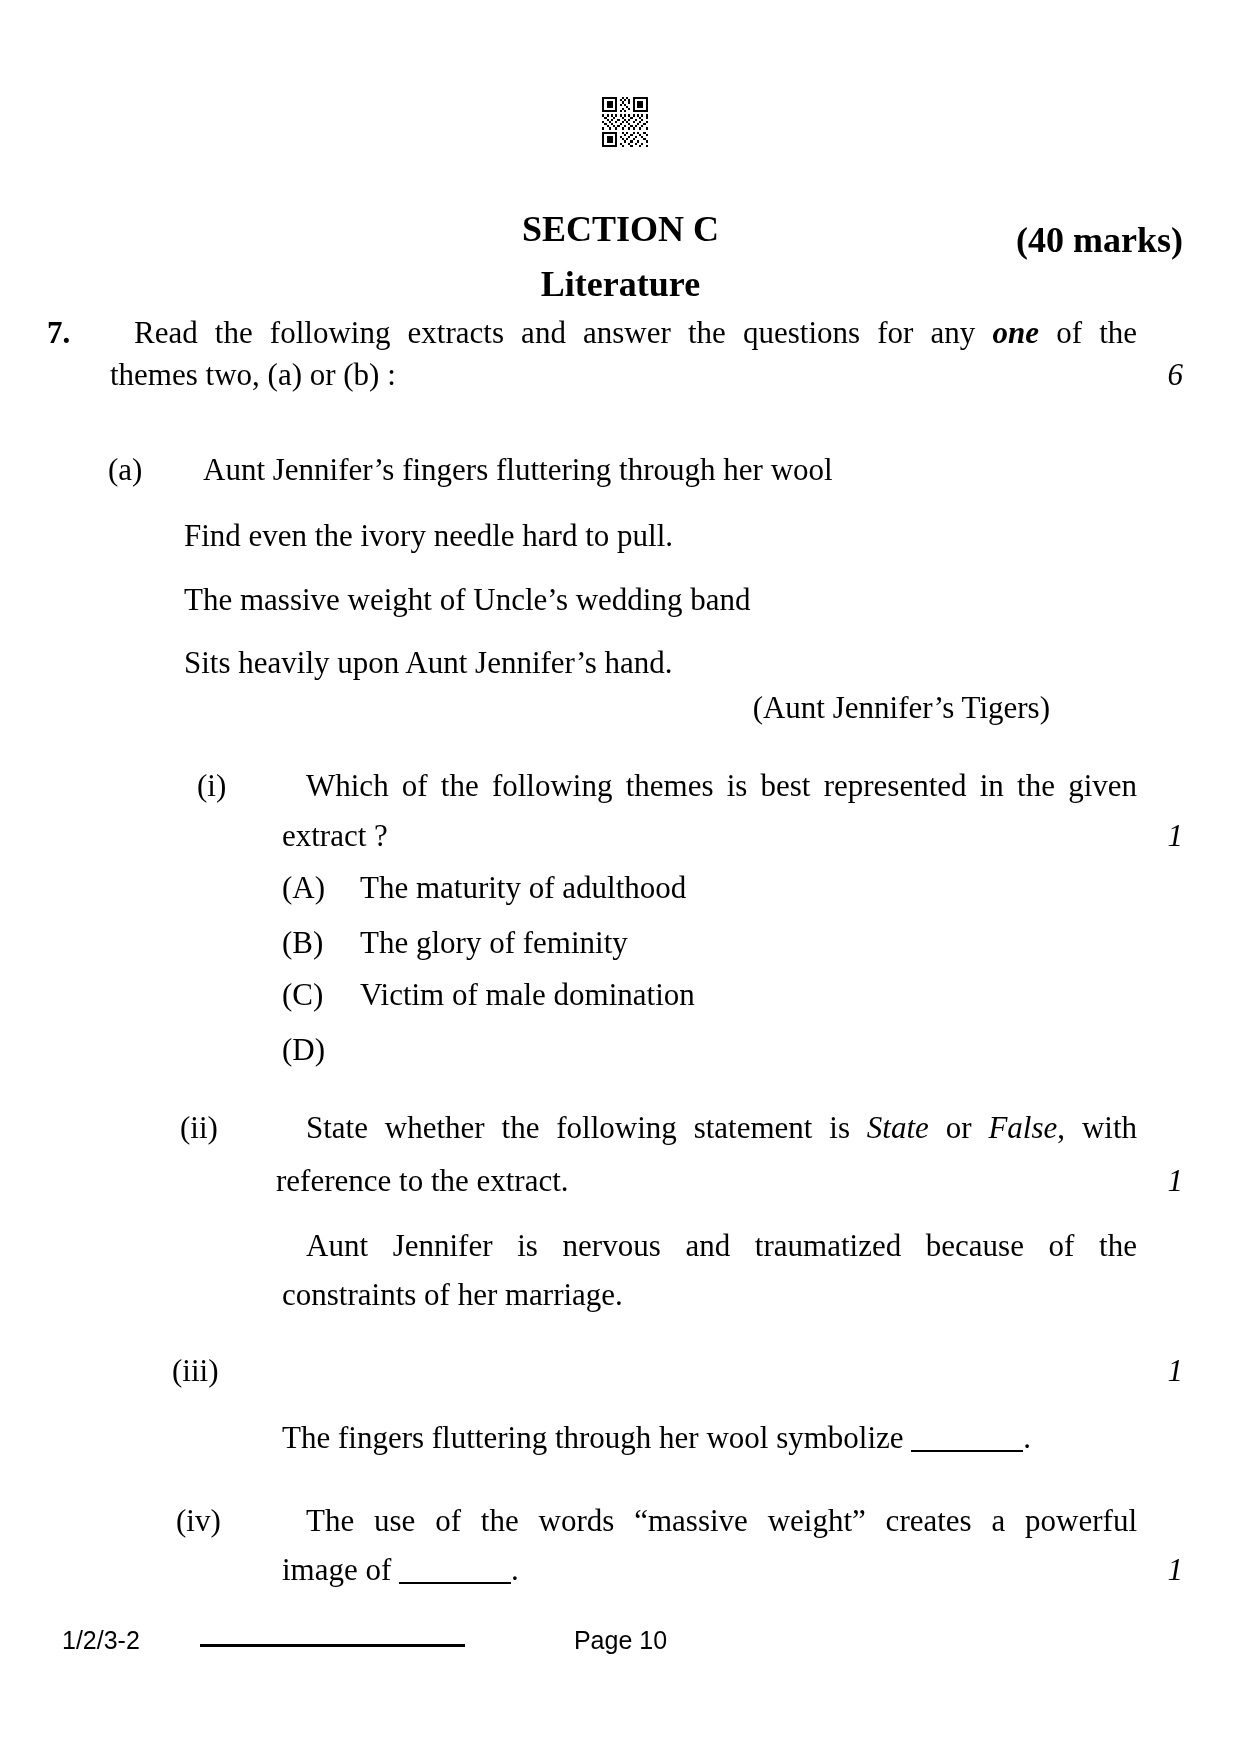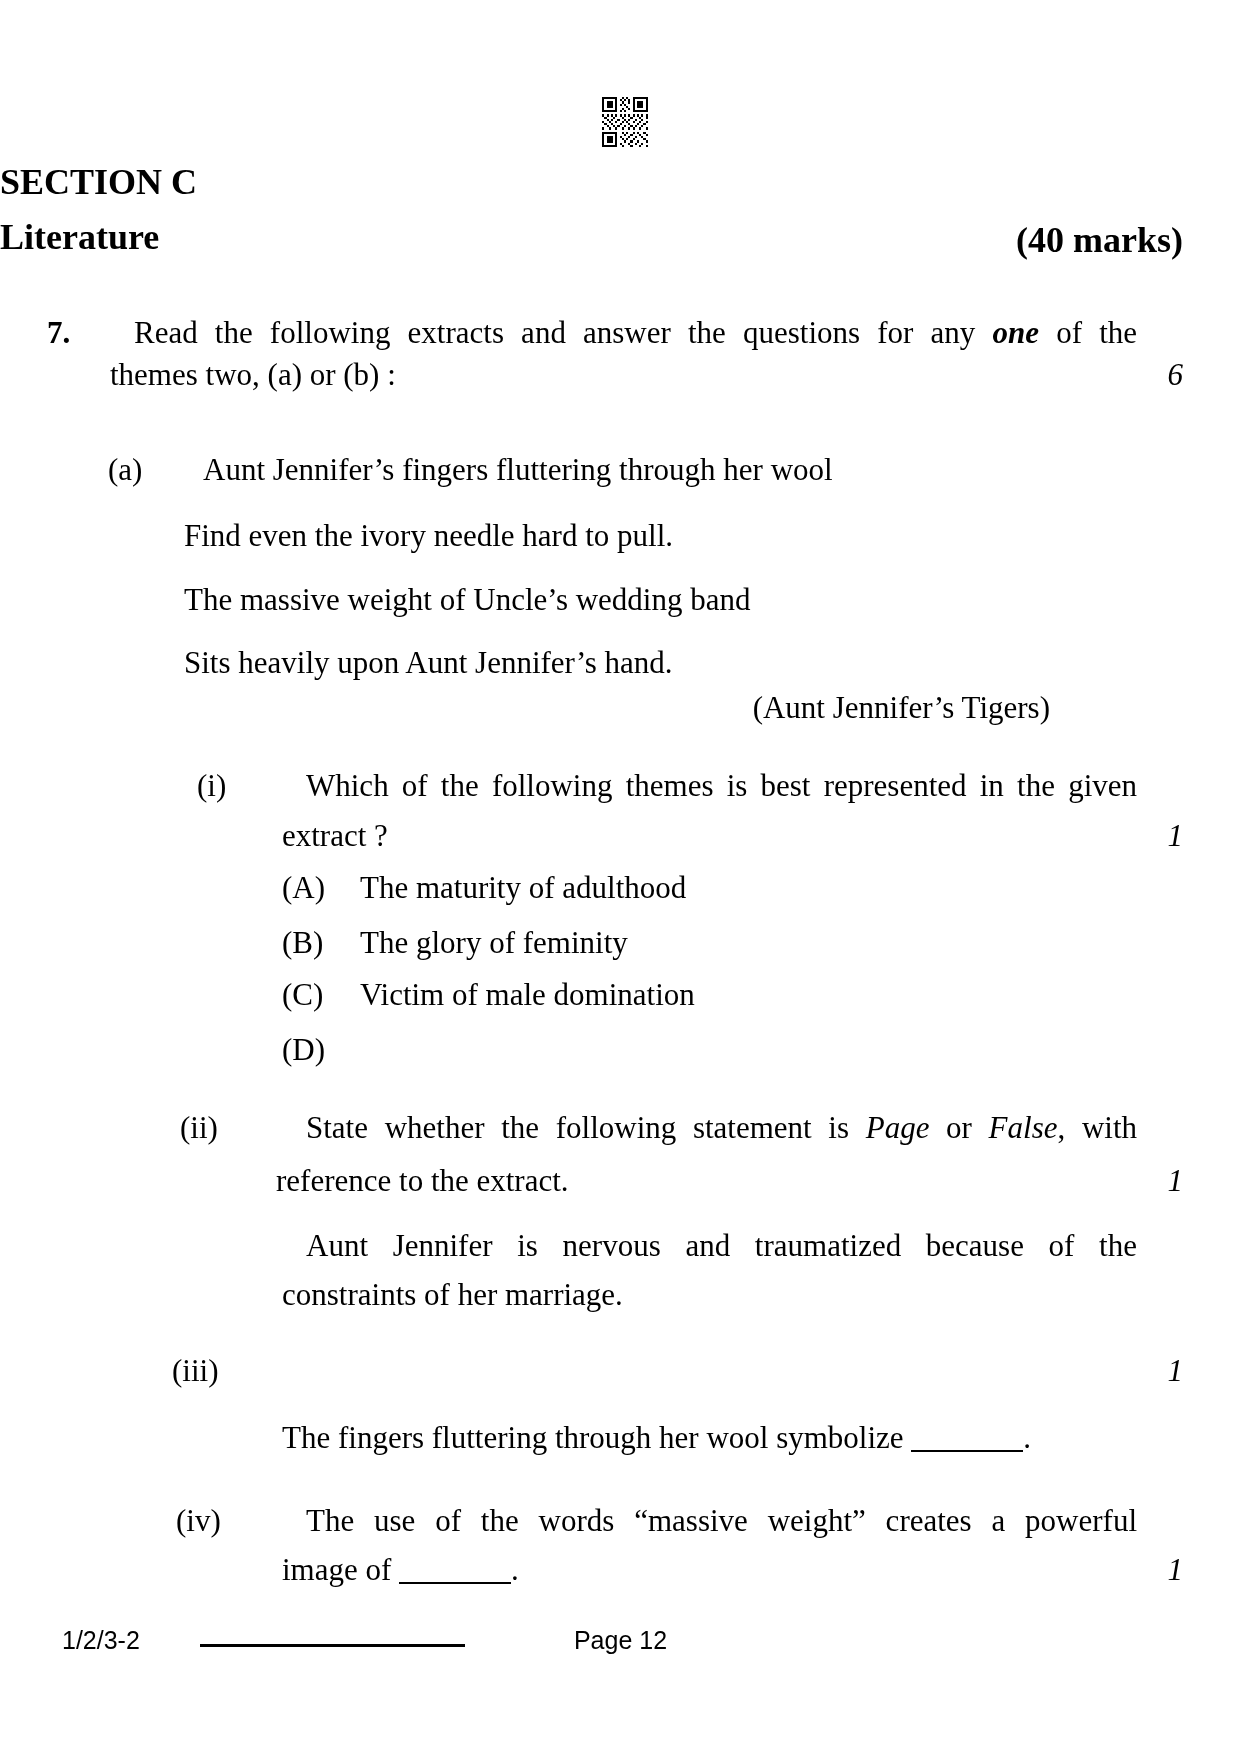--- a/index.html
+++ b/index.html
@@ -21,21 +21,21 @@
   .jf{
     text-align:justify;
     text-align-last:justify;
     text-justify:inter-word;
     white-space:normal;
     margin-left:24px;
   }
   .b{font-weight:bold;}
   .it{font-style:italic;}
   .bi{font-weight:bold;font-style:italic;}
-  .center{left:0;width:1241px;white-space:nowrap;}
+  .center{left:0;width:1241px;text-align:center;white-space:nowrap;margin-top:47px;}
   .h-section{font-size:36px;font-weight:bold;}
   .h-marks{font-size:36px;font-weight:bold;}
   .marks{
     position:absolute;
     right:58px;
     font-style:italic;
     font-size:31px;
     line-height:38px;
   }
   .blank{
@@ -118,21 +118,21 @@
   <div class="line" style="left:360px;top:869px">The maturity of adulthood</div>
   <div class="line" style="left:282px;top:924px">(B)</div>
   <div class="line" style="left:360px;top:924px">The glory of feminity</div>
   <div class="line" style="left:282px;top:976px">(C)</div>
   <div class="line" style="left:360px;top:976px">Victim of male domination</div>
   <div class="line" style="left:282px;top:1031px">(D)</div>
 
   <div class="line" style="left:180px;top:1109px">(ii)</div>
   <div class="line jf" style="left:282px;top:1109px;width:831px">
     <span>State whether the following statement is</span>
-    <span class="it">Page</span>
+    <span class="it">State</span>
     <span>or</span>
     <span class="it">False</span><span>, with</span>
   </div>
   <div class="line" style="left:276px;top:1162px">reference to the extract.</div>
   <div class="marks" style="top:1162px">1</div>
   <div class="line jf" style="left:282px;top:1227px;width:831px">Aunt Jennifer is nervous and traumatized because of the</div>
   <div class="line" style="left:282px;top:1276px">constraints of her marriage.</div>
 
   <div class="line" style="left:172px;top:1352px">(iii)</div>
   <div class="marks" style="top:1352px">1</div>
@@ -144,15 +144,15 @@
   <div class="line" style="left:176px;top:1502px">(iv)</div>
   <div class="line jf" style="left:282px;top:1502px;width:831px">The use of the words “massive weight” creates a powerful</div>
   <div class="line" style="left:282px;top:1551px">
     <span>image of</span>
     <span class="blank"></span><span>.</span>
   </div>
   <div class="marks" style="top:1551px">1</div>
 
   <div class="footer-text" style="left:62px;top:1625px">1/2/3-2</div>
   <div class="rule" style="left:200px;top:1644px;width:265px"></div>
-  <div class="footer-text" style="left:50%;top:1625px;transform:translateX(-50%)">Page 12</div>
+  <div class="footer-text" style="left:50%;top:1625px;transform:translateX(-50%)">Page 10</div>
 
 </div>
 
 </body></html>

